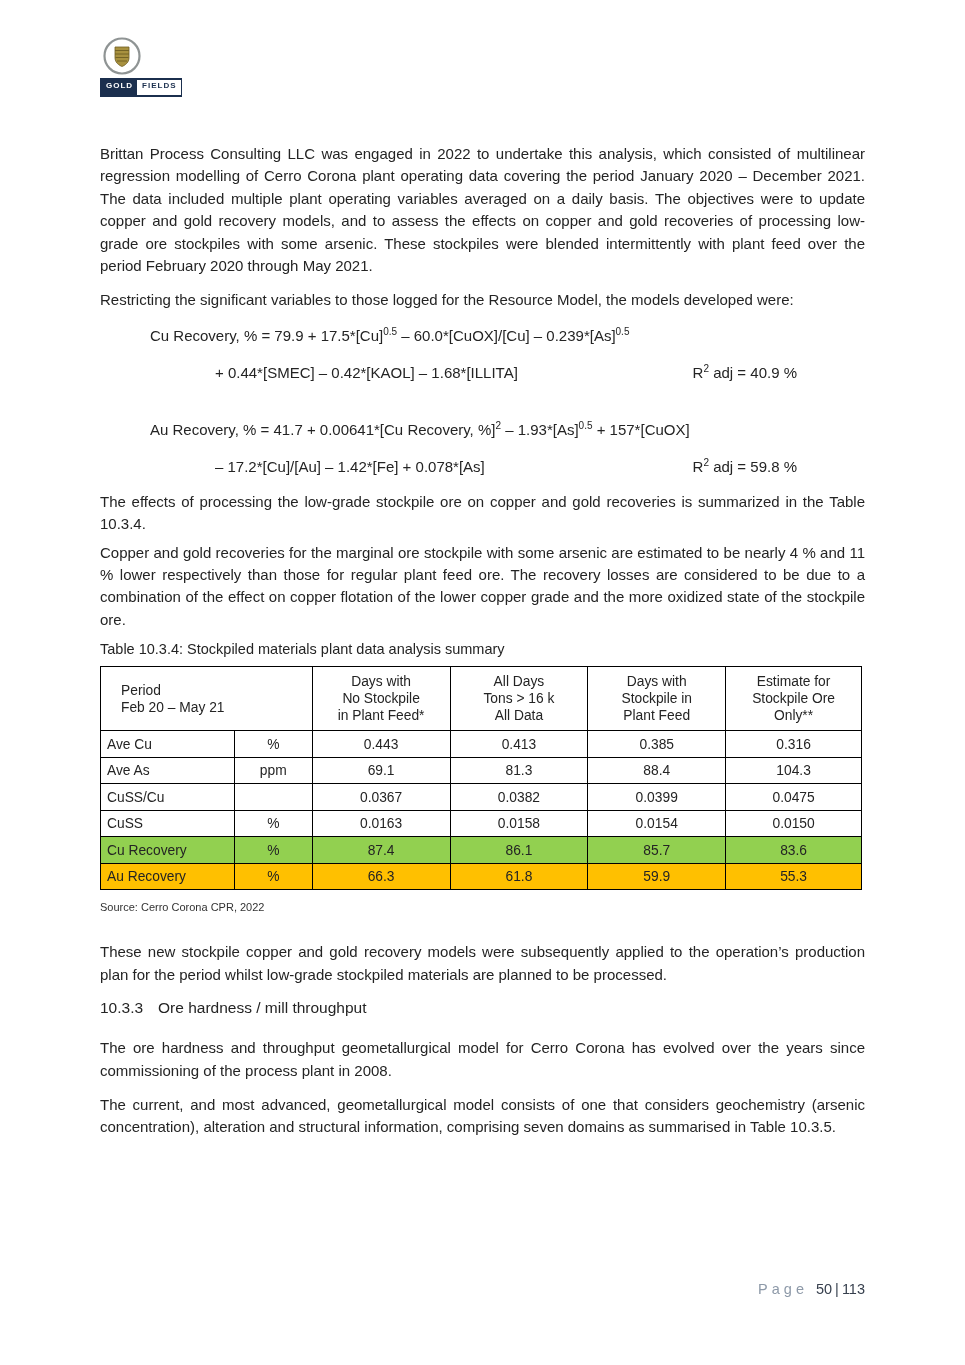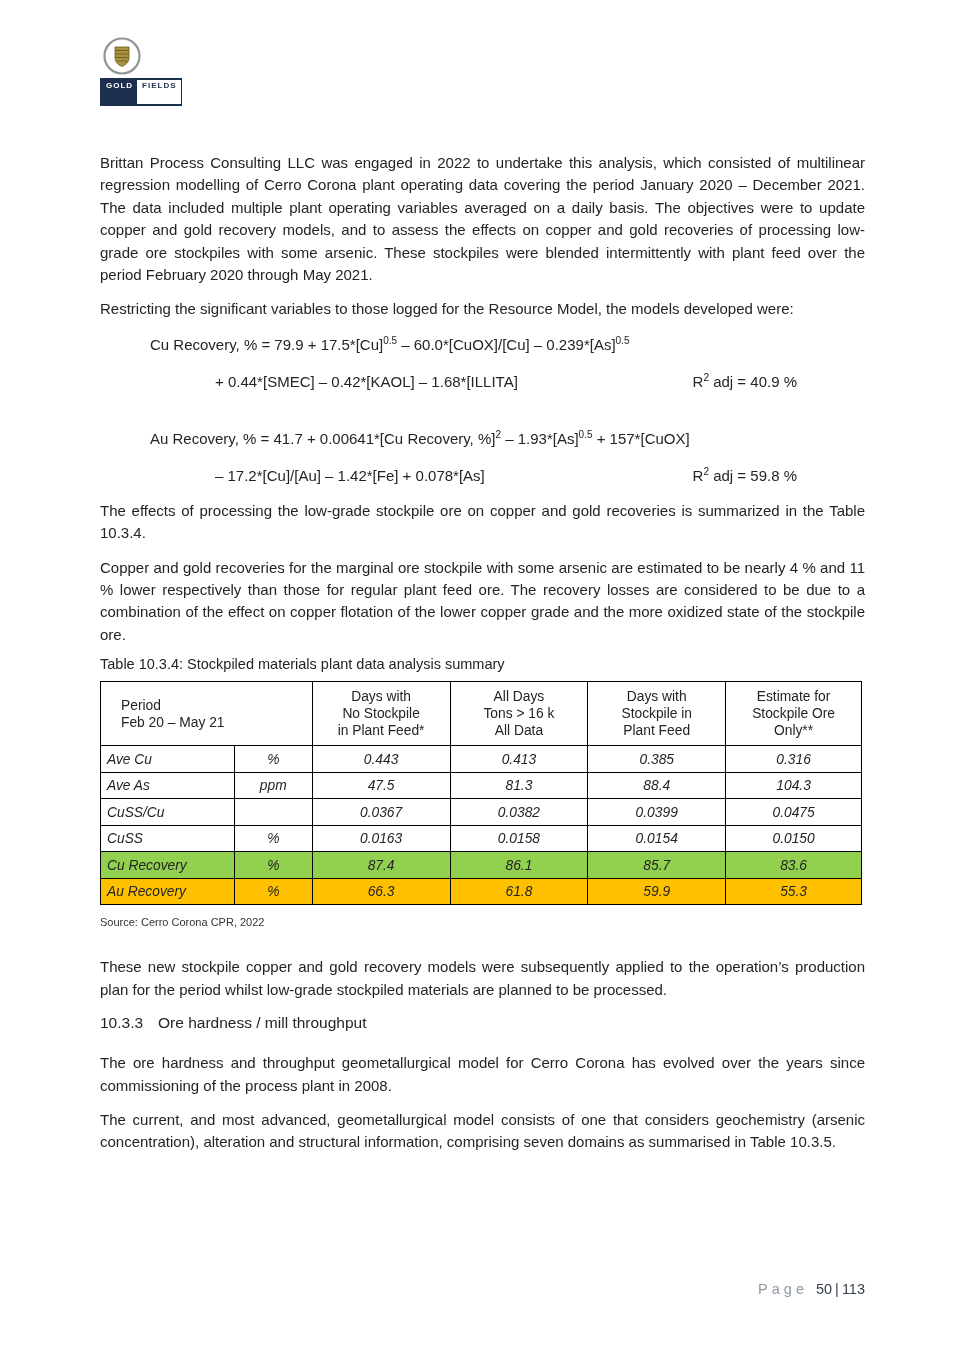--- a/index.html
+++ b/index.html
@@ -7,50 +7,50 @@
   .page {
     width:965px; height:1365px; margin:0 auto; background:#ffffff;
     position:relative; font-family:"Liberation Sans", sans-serif;
     color:#242424; overflow:hidden;
   }
   .content { position:absolute; left:100px; top:0; width:765px; }
 
   
   .logo-block { margin-top:36px; width:90px; }
   .crest { display:block; margin-left:2px; }
-  .wordmark { display:flex; align-items:stretch; border:2px solid #1b2f4e; width:82px; height:28px; margin-top:2px; }
+  .wordmark { display:flex; align-items:stretch; border:2px solid #1b2f4e; width:82px; height:19px; margin-top:2px; }
   .wm-left  { background:#1b2f4e; color:#ffffff; font-size:8px; font-weight:bold; letter-spacing:1px; padding:1px 4px 0 4px; }
   .wm-right { background:#ffffff; color:#1b2f4e; font-size:8px; font-weight:bold; letter-spacing:1px; padding:1px 4px 0 5px; }
 
   
   p.body-text { font-size:15px; line-height:22.4px; text-align:justify; }
   .p1 { margin-top:46px; }
   .p2 { margin-top:12px; }
   .p3 { margin-top:13px; }
-  .p4 { margin-top:12px; }
+  .p4 { margin-top:6px; }
   .p5 { margin-top:28px; }
   .p6 { margin-top:20px; }
   .p7 { margin-top:12px; }
 
   
   .formula { font-size:15px; line-height:23px; }
   .f-line1 { margin-top:12px; padding-left:50px; }
   .f-line2 { margin-top:14px; display:flex; }
   .f-line2 .lhs { padding-left:115px; }
   .f-line2 .rhs { margin-left:auto; margin-right:68px; }
   .f-au { margin-top:34px; }
   sup { font-size:10px; vertical-align:super; line-height:0; }
 
   
   .table-title { margin-top:10px; font-size:14.5px; }
   table.data { margin-top:9px; width:762px; border-collapse:collapse; border:1.5px solid #000; font-size:13.8px; }
   table.data th, table.data td { border:1px solid #000; }
   table.data th { font-weight:normal; white-space:pre-line; text-align:center; vertical-align:middle; padding:6px 6px; line-height:17px; }
   table.data th.h-left { text-align:left; padding-left:20px; }
-  table.data td { height:26.5px; padding:2px 6px;font-style:italic; }
+  table.data td { height:26.5px; padding:2px 6px; }
   td.lbl { text-align:left; padding-left:8px; }
   td.unit { text-align:center; }
   td.val { text-align:center; }
   tr.row-green  td { background:var(--highlight-green); }
   tr.row-yellow td { background:var(--highlight-yellow); }
 
   
   .notes { margin-top:6px; font-size:11px; line-height:15px; color:#333; }
   .note-row { display:flex; }
   .note-row .nlab { width:37px; }
@@ -138,21 +138,21 @@
         <td class="lbl">Ave Cu</td>
         <td class="unit">%</td>
         <td class="val">0.443</td>
         <td class="val">0.413</td>
         <td class="val">0.385</td>
         <td class="val">0.316</td>
       </tr>
       <tr>
         <td class="lbl">Ave As</td>
         <td class="unit">ppm</td>
-        <td class="val">47.5</td>
+        <td class="val">69.1</td>
         <td class="val">81.3</td>
         <td class="val">88.4</td>
         <td class="val">104.3</td>
       </tr>
       <tr>
         <td class="lbl">CuSS/Cu</td>
         <td class="unit"></td>
         <td class="val">0.0367</td>
         <td class="val">0.0382</td>
         <td class="val">0.0399</td>

